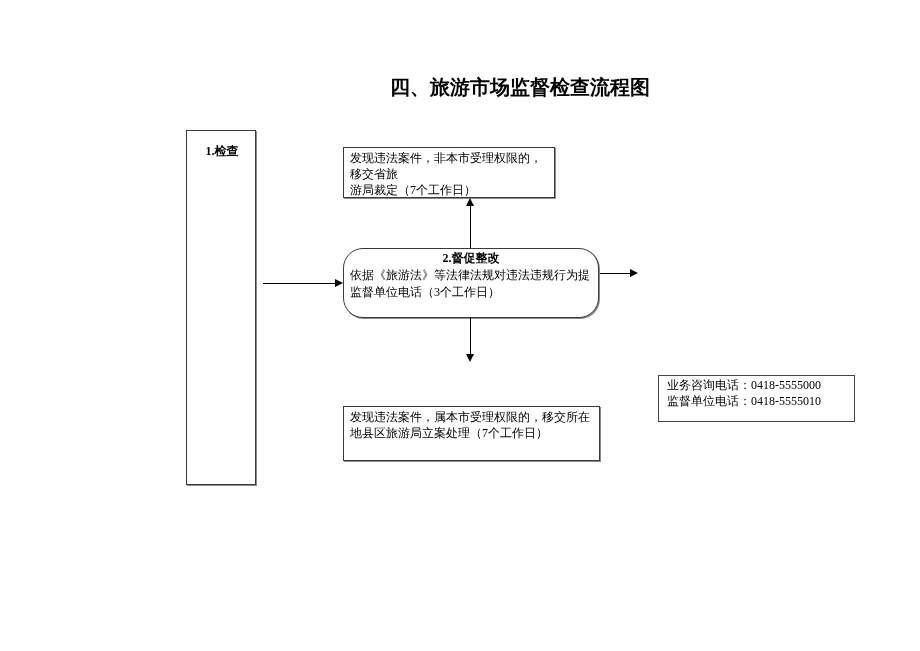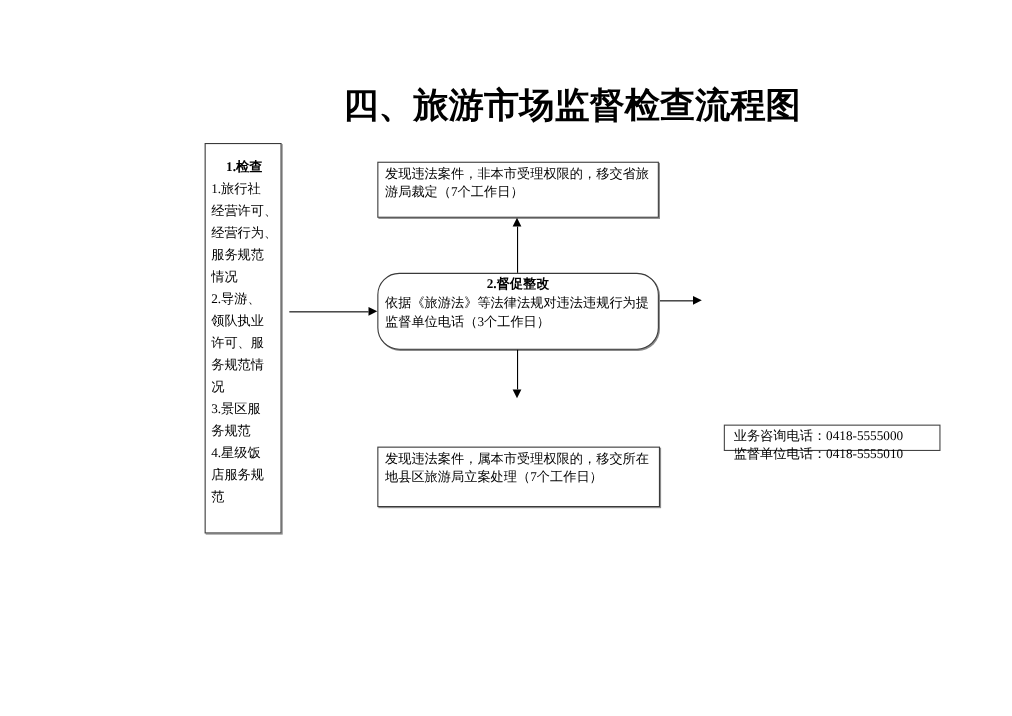--- a/index.html
+++ b/index.html
@@ -14,21 +14,21 @@
     height: 651px;
     background: #ffffff;
     overflow: hidden;
   }
   .title {
     position: absolute;
     left: 120px;
     top: 74px;
     width: 800px;
     text-align: center;
-    font-size: 32px;
+    font-size: 20px;
     font-weight: bold;
     white-space: nowrap;
   }
   .box {
     position: absolute;
     background: #ffffff;
     border: 1px solid #3a3a3a;
     box-shadow: 1px 1px 0 #8a8a8a;
     font-size: 12px;
     line-height: 16px;
@@ -38,40 +38,40 @@
     text-align: center;
     font-weight: bold;
   }
   #box-inspect {
     left: 186px; top: 130px; width: 70px; height: 355px;
     padding: 10px 3px 0 5px;
     line-height: 20px;
   }
   #box-inspect .box-heading { line-height: 20px; }
   #box-province {
-    left: 343px; top: 147px; width: 256px; height: 51px;
+    left: 343px; top: 147px; width: 212px; height: 51px;
     padding: 2px 6px;
   }
   #box-rectify {
     left: 343px; top: 248px; width: 256px; height: 70px;
     padding: 1px 6px;
     line-height: 17px;
     border-radius: 20px;
   }
   #box-county {
     left: 343px; top: 362px; width: 257px; height: 55px;
     padding: 2px 6px;
     margin-top: 44px;
   }
   #box-dispose {
     left: 638px; top: 223px; width: 179px; height: 86px;
     padding: 2px 8px;
   }
   #box-contact {
-    left: 658px; top: 386px; width: 197px; height: 24px;
+    left: 658px; top: 375px; width: 197px; height: 47px;
     padding: 1px 8px;
     box-shadow: none;
     border-color: #444444;
   }
   .hline { position: absolute; height: 1px; background: #000000; }
   .vline { position: absolute; width: 1px; background: #000000; }
   .head-right {
     position: absolute; width: 0; height: 0;
     border-top: 4px solid transparent;
     border-bottom: 4px solid transparent;
@@ -92,35 +92,20 @@
 </style>
 </head>
 <body>
 
 <div class="page">
 
   <div class="title">四、旅游市场监督检查流程图</div>
 
   <div class="box" id="box-inspect">
     <div class="box-heading">1.检查</div>
-    <div class="pre">1.旅行社
-经营许可、
-经营行为、
-服务规范
-情况
-2.导游、
-领队执业
-许可、服
-务规范情
-况
-3.景区服
-务规范
-4.星级饭
-店服务规
-范</div>
   </div>
 
   <div class="box" id="box-province">
     <div class="pre">发现违法案件，非本市受理权限的，移交省旅
 游局裁定（7个工作日）</div>
   </div>
 
   <div class="box" id="box-rectify">
     <div class="box-heading">2.督促整改</div>
     <div class="pre">依据《旅游法》等法律法规对违法违规行为提

